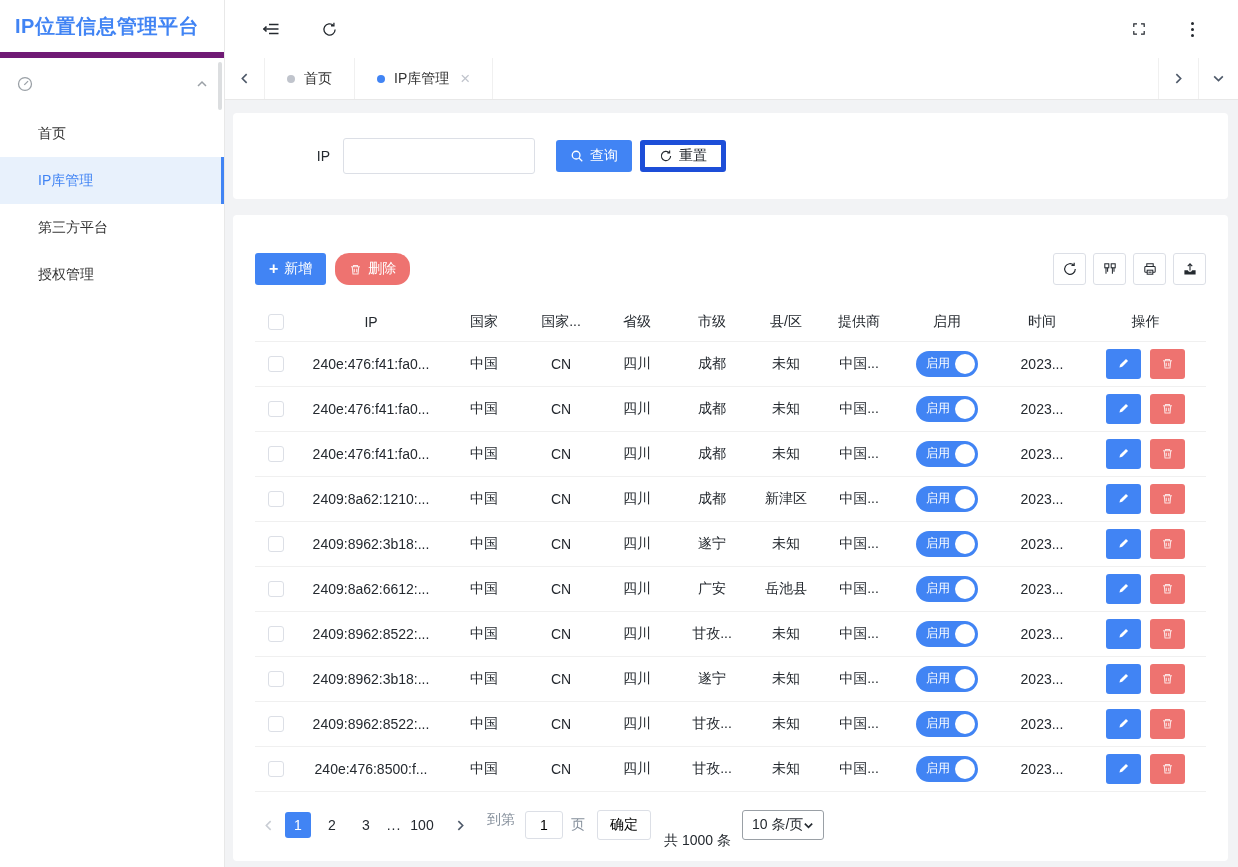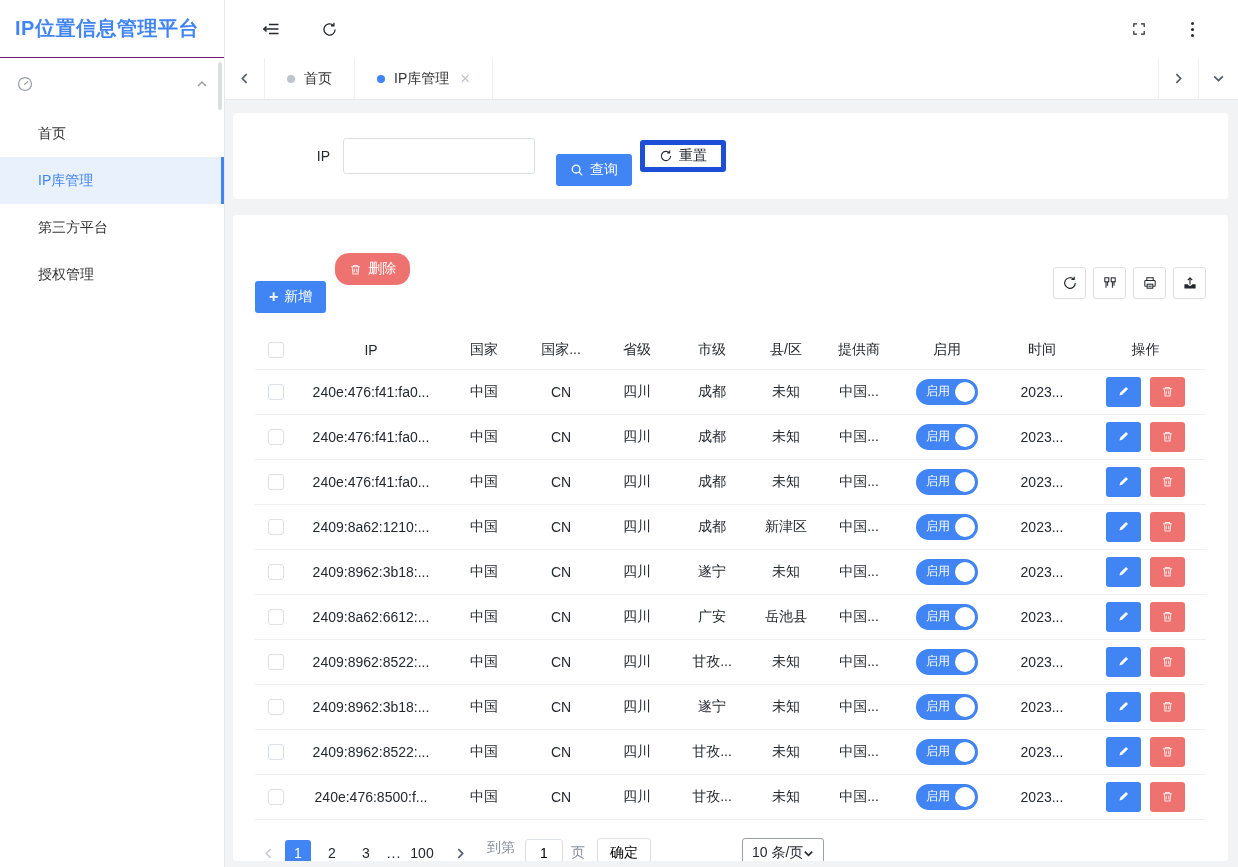--- a/index.html
+++ b/index.html
@@ -4,21 +4,21 @@
 <style>
   * { box-sizing: border-box; margin: 0; padding: 0; }
   html, body { width: 1238px; height: 867px; overflow: hidden; background: #f2f3f5;
     font-family: "Liberation Sans", "DejaVu Sans", sans-serif; color: #24292f; }
   .app { display: flex; width: 1238px; height: 867px; }
 
   
   .sidebar { width: 225px; background: #fff; border-right: 1px solid #e8e8e8;
     display: flex; flex-direction: column; position: relative; flex-shrink: 0; }
   .logo { height: 58px; display: flex; align-items: center; padding-left: 15px;
-    border-bottom: 1px solid #701a75; }
+    border-bottom: 6px solid #701a75; }
   .logo-title { color: #4184f4; font-weight: bold; font-size: 20px; letter-spacing: 0.5px; }
   .menu-header { height: 52px; display: flex; align-items: center; justify-content: space-between;
     padding: 0 16px; cursor: pointer; }
   .menu-item { height: 47px; display: flex; align-items: center; padding-left: 38px;
     font-size: 14px; color: #333; cursor: pointer; }
   .menu-item.active { background: #e8f1fc; color: #4184f4; box-shadow: inset -3px 0 0 #4184f4; }
   .sidebar-scrollbar { position: absolute; right: 2px; top: 62px; width: 4px; height: 48px;
     background: #dcdee0; border-radius: 2px; }
 
   
@@ -49,21 +49,21 @@
   .content { flex: 1; padding: 13px 10px 20px 8px; overflow: hidden; }
 
   .search-card { background: #fff; border-radius: 4px; height: 86px;
     display: flex; align-items: center; padding-left: 73px; }
   .search-label { width: 24px; text-align: right; font-size: 14px; color: #24292f; margin-right: 13px; }
   .search-input { width: 192px; height: 36px; border: 1px solid #dcdfe6; border-radius: 3px;
     padding: 0 10px; font-size: 14px; outline: none; }
   .btn { height: 32px; border-radius: 3px; border: none; cursor: pointer; font-size: 14px;
     display: inline-flex; align-items: center; gap: 6px; padding: 0 14px;
     font-family: inherit; }
-  .btn-primary { background: #4184f4; color: #fff; margin-top: 28px; }
+  .btn-primary { background: #4184f4; color: #fff; }
   .btn-danger { background: #ee7370; color: #fff; border-radius: 14px; }
   .btn-plain { background: #fff; color: #24292f; border: 5px solid #1d4ed8; }
   .search-card .btn-primary { margin-left: 21px; }
   .search-card .btn-plain { margin-left: 8px; }
 
   .table-card { background: #fff; border-radius: 4px; margin-top: 16px; height: 646px;
     padding: 38px 22px 0 22px; overflow: hidden; }
   .grid-toolbar { display: flex; justify-content: space-between; align-items: center;
     margin-bottom: 18px; }
   .grid-toolbar-left { display: flex; gap: 9px; }

